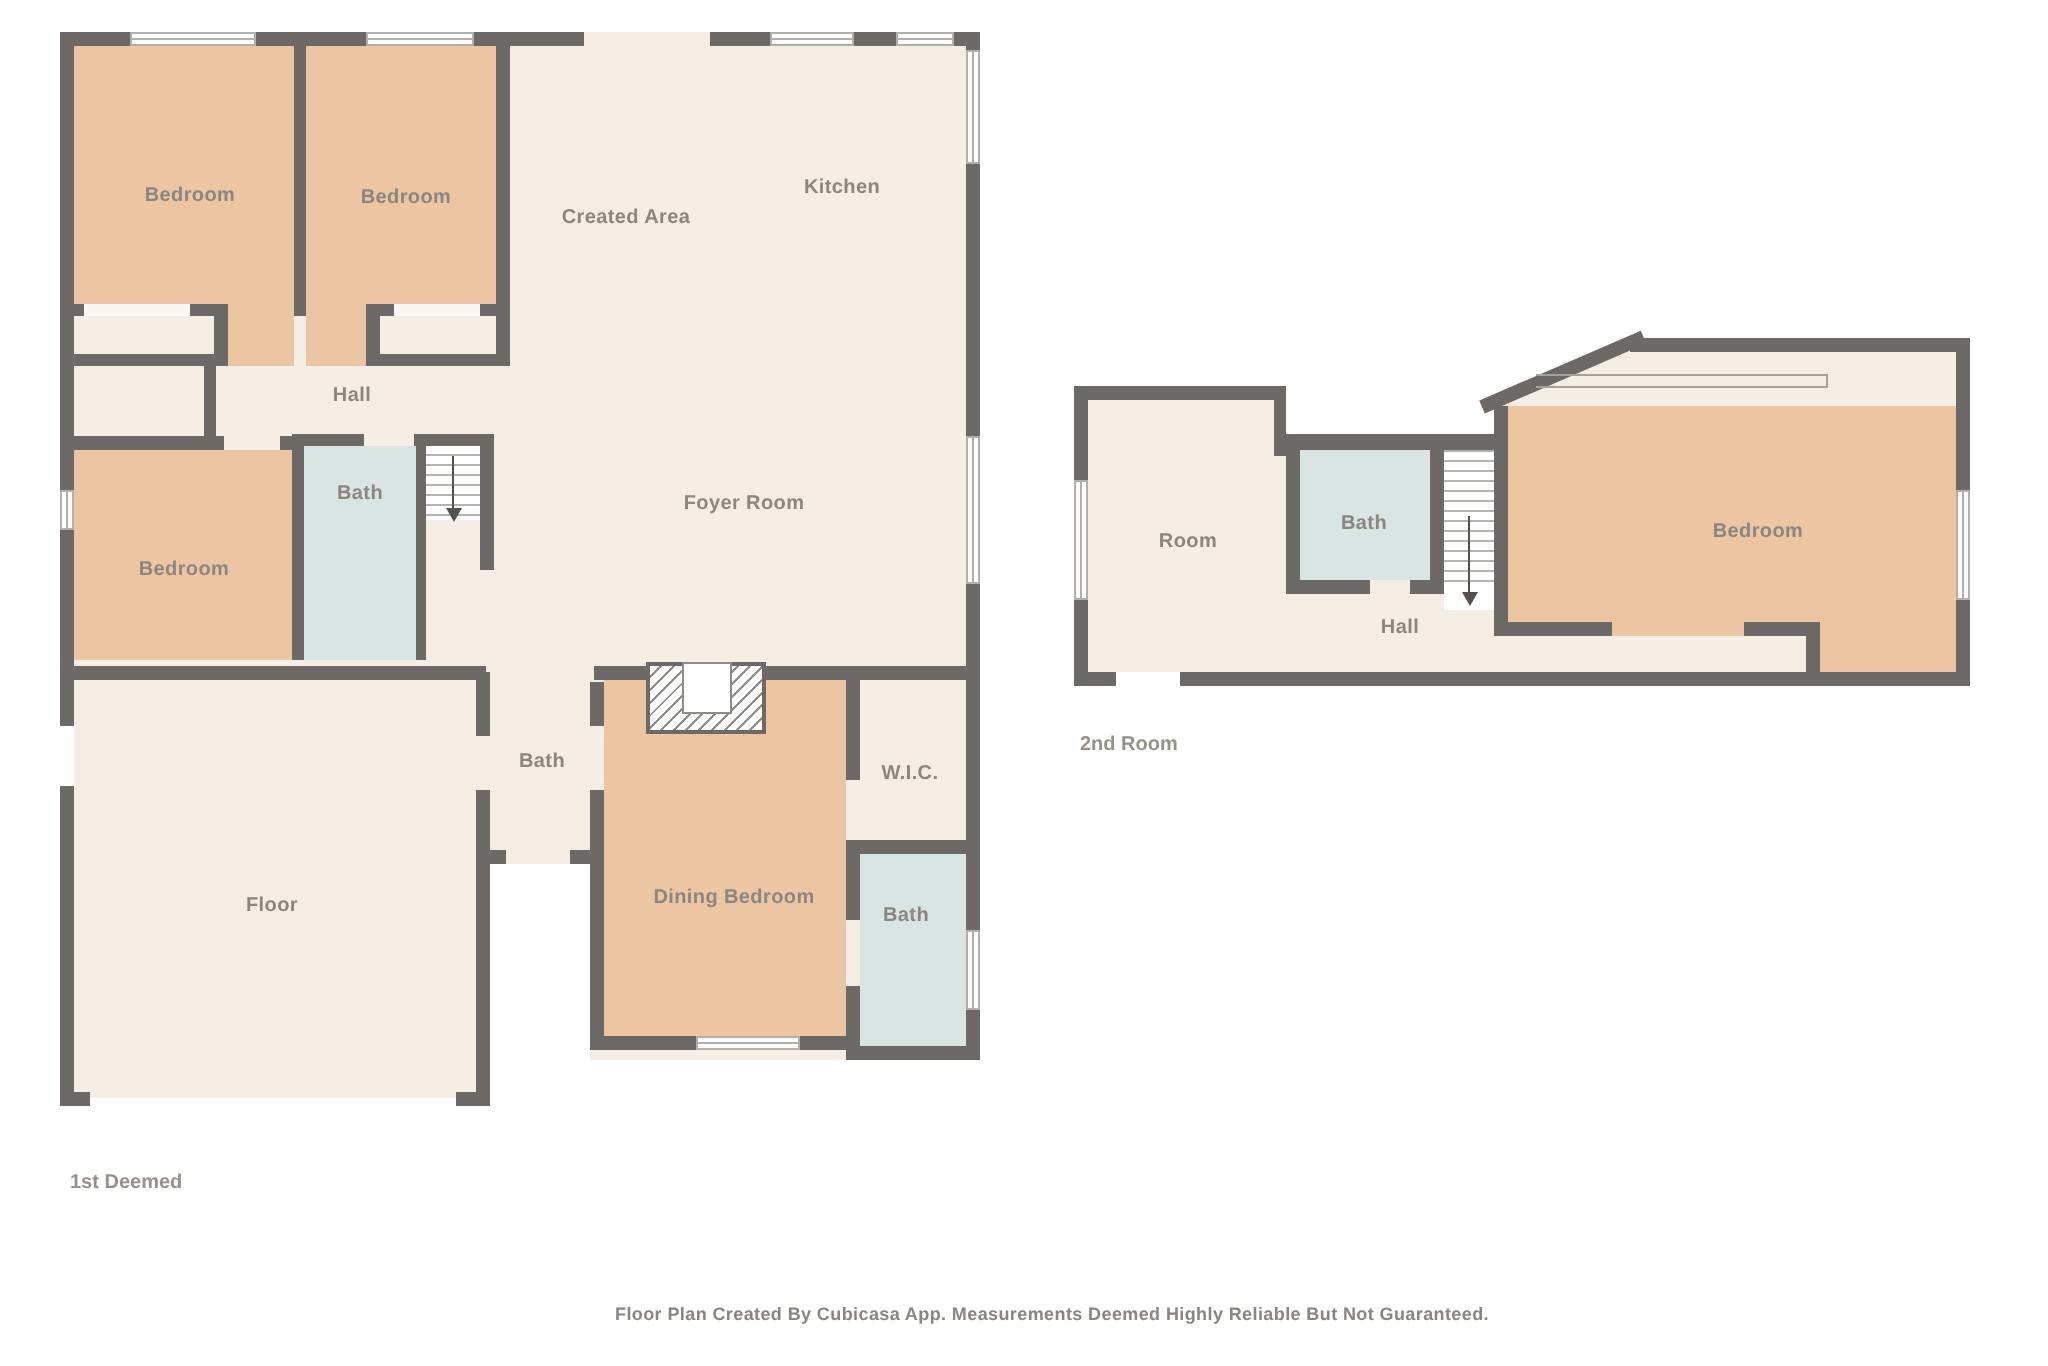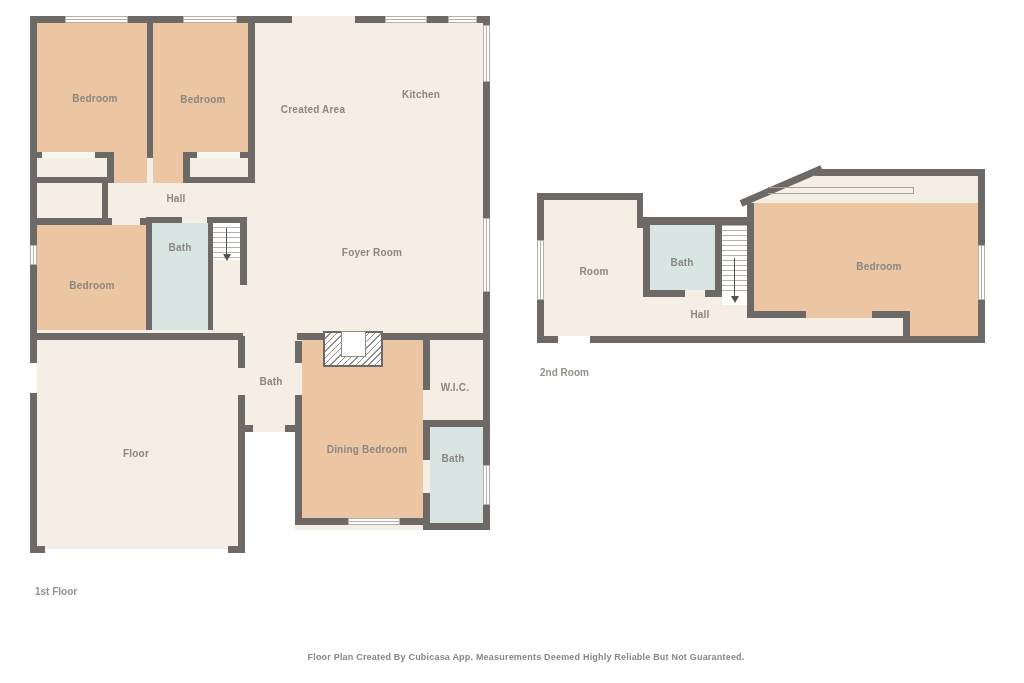--- a/index.html
+++ b/index.html
@@ -172,17 +172,17 @@
   <div class="label" style="left:136px;top:453px;">Floor</div>
   <div class="label" style="left:367px;top:449px;">Dining Bedroom</div>
   <div class="label" style="left:455px;top:387px;">W.I.C.</div>
   <div class="label" style="left:453px;top:458px;">Bath</div>
 
   <div class="label" style="left:594px;top:271px;">Room</div>
   <div class="label" style="left:682px;top:262px;">Bath</div>
   <div class="label" style="left:700px;top:314px;">Hall</div>
   <div class="label" style="left:879px;top:266px;">Bedroom</div>
 
-  <div class="floor-title" style="left:35px;top:586px;">1st Floor</div>
+  <div class="floor-title" style="left:35px;top:586px;">1st Deemed</div>
   <div class="floor-title" style="left:540px;top:367px;">2nd Room</div>
 
   <div class="footer" style="top:652px;padding-left:28px;">Floor Plan Created By Cubicasa App. Measurements Deemed Highly Reliable But Not Guaranteed.</div>
 </div>
 
 </body></html>

